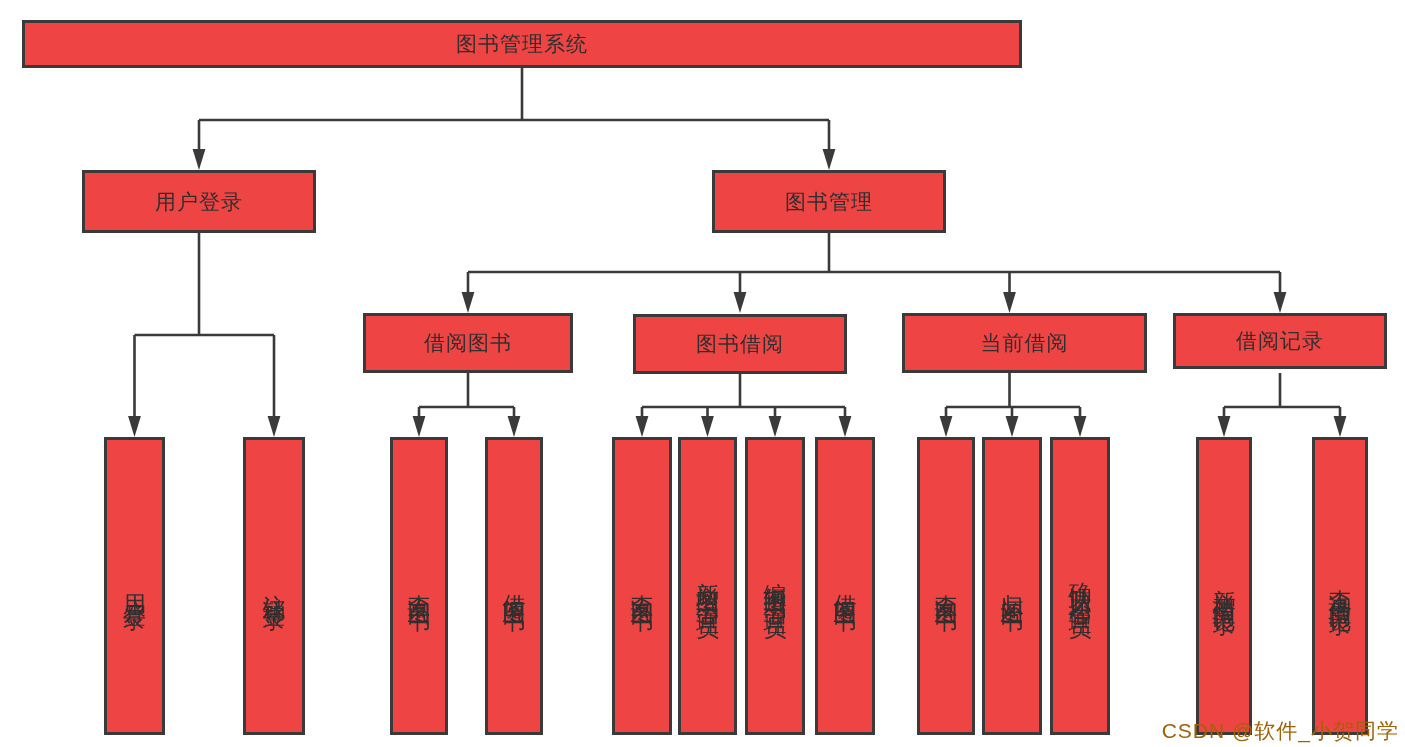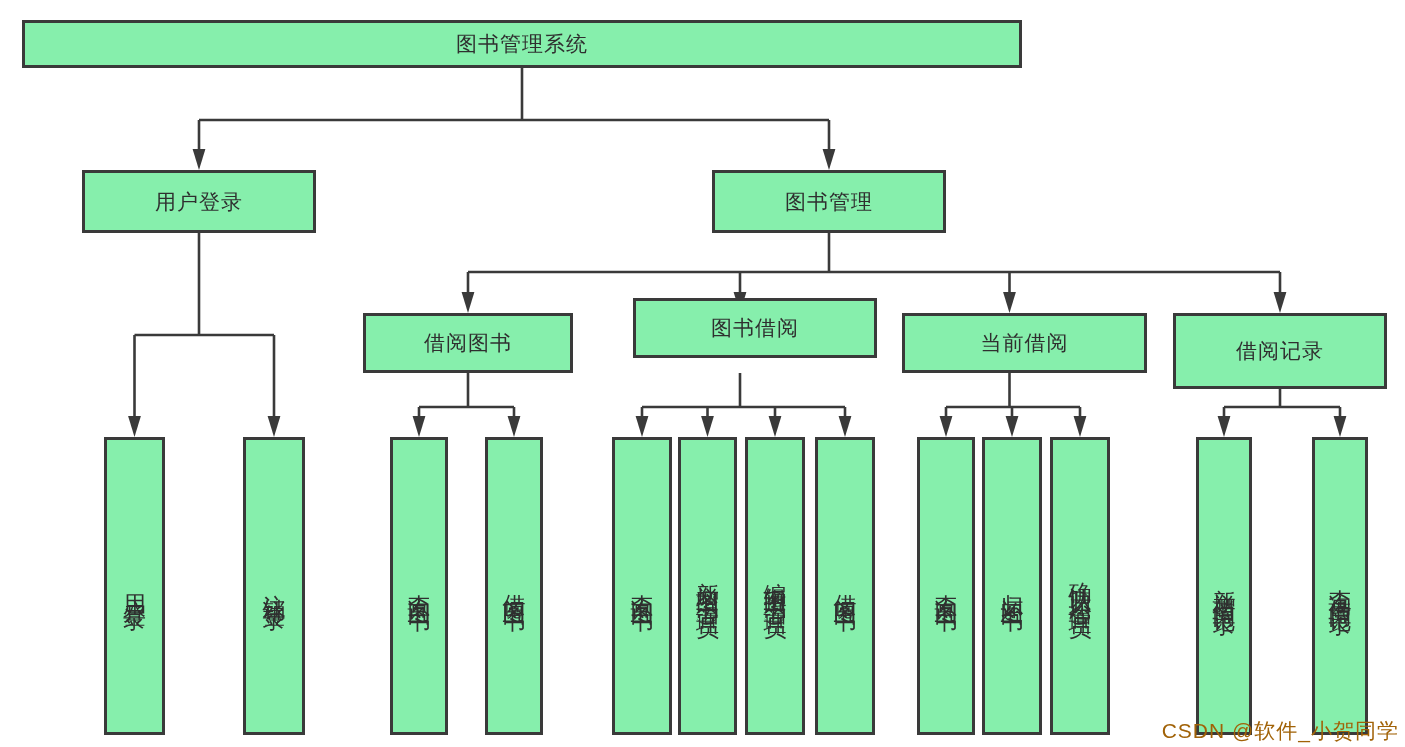--- a/index.html
+++ b/index.html
@@ -14,21 +14,21 @@
     overflow: hidden;
   }
   .connector-layer {
     position: absolute;
     left: 0; top: 0;
     width: 1405px; height: 747px;
     z-index: 1;
   }
   .node {
     position: absolute;
-    background: #86efac;
+    background: #ef4444;
     border: 3px solid #3a3a3a;
     display: flex;
     align-items: center;
     justify-content: center;
     z-index: 2;
     font-size: 21px;
     letter-spacing: 1px;
     white-space: nowrap;
   }
   .node.vertical {
@@ -39,23 +39,23 @@
     white-space: normal;
     line-height: 1;
   }
   
   .n-root          { left: 22px;   top: 20px;  width: 1000px; height: 48px; }
   
   .n-user-login    { left: 82px;   top: 170px; width: 234px;  height: 63px; }
   .n-book-mgmt     { left: 712px;  top: 170px; width: 234px;  height: 63px; }
   
   .n-new-book      { left: 363px;  top: 313px; width: 210px;  height: 60px; }
-  .n-book-borrow   { left: 633px;  top: 298px; width: 244px;  height: 60px; }
+  .n-book-borrow   { left: 633px;  top: 314px; width: 214px;  height: 60px; }
   .n-cur-borrow    { left: 902px;  top: 313px; width: 245px;  height: 60px; }
-  .n-borrow-rec    { left: 1173px; top: 313px; width: 214px;  height: 76px; }
+  .n-borrow-rec    { left: 1173px; top: 313px; width: 214px;  height: 56px; }
   
   .leaf            { top: 437px; height: 298px; }
   .n-ul-login      { left: 104px;  width: 61px; }
   .n-ul-logout     { left: 243px;  width: 62px; }
   .n-nbr-query     { left: 390px;  width: 58px; }
   .n-nbr-borrow    { left: 485px;  width: 58px; }
   .n-bb-query      { left: 612px;  width: 60px; }
   .n-bb-add        { left: 678px;  width: 59px; letter-spacing: 3px; }
   .n-bb-edit       { left: 745px;  width: 60px; letter-spacing: 3px; }
   .n-bb-borrow     { left: 815px;  width: 60px; }

